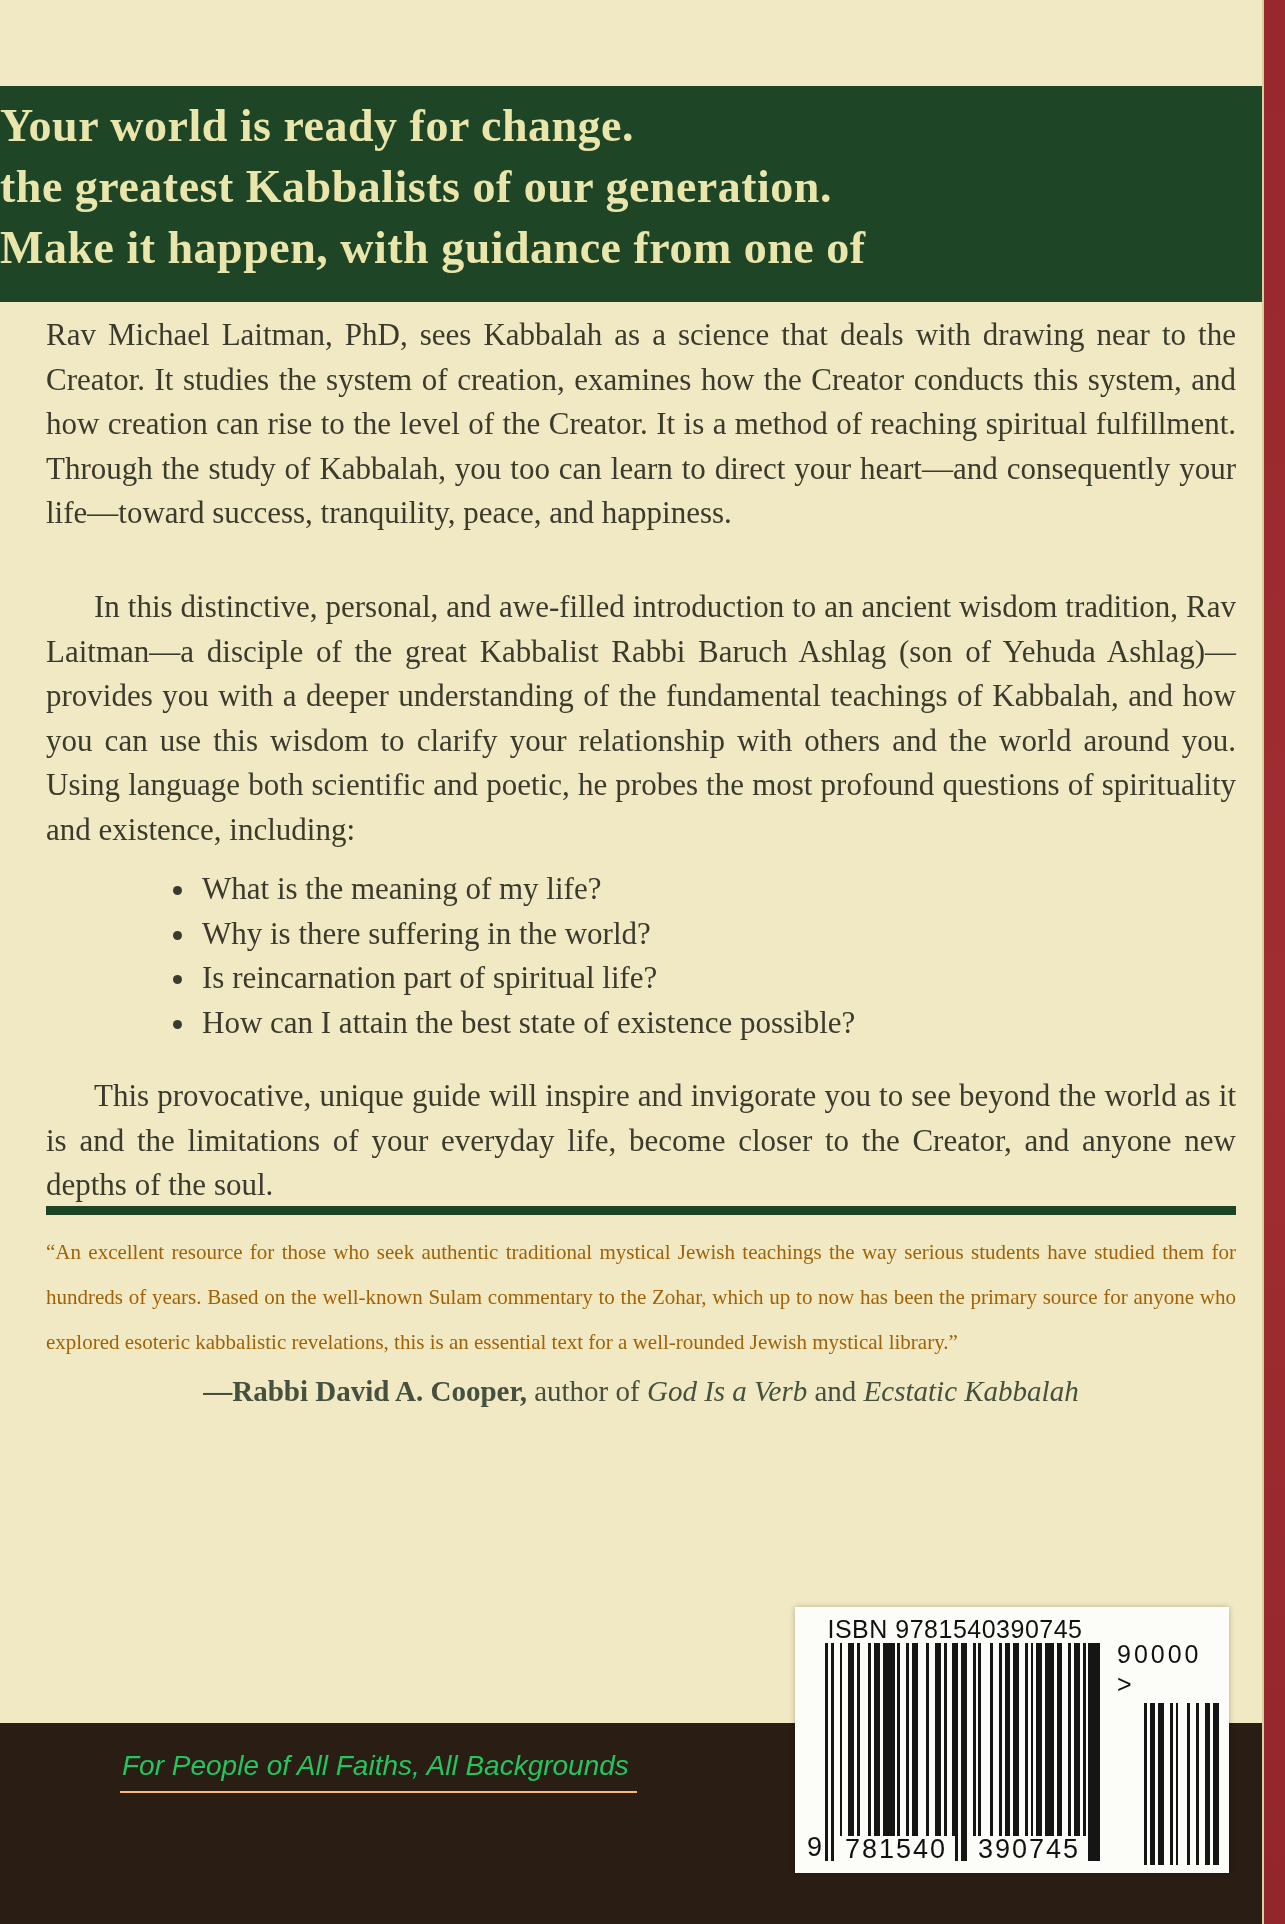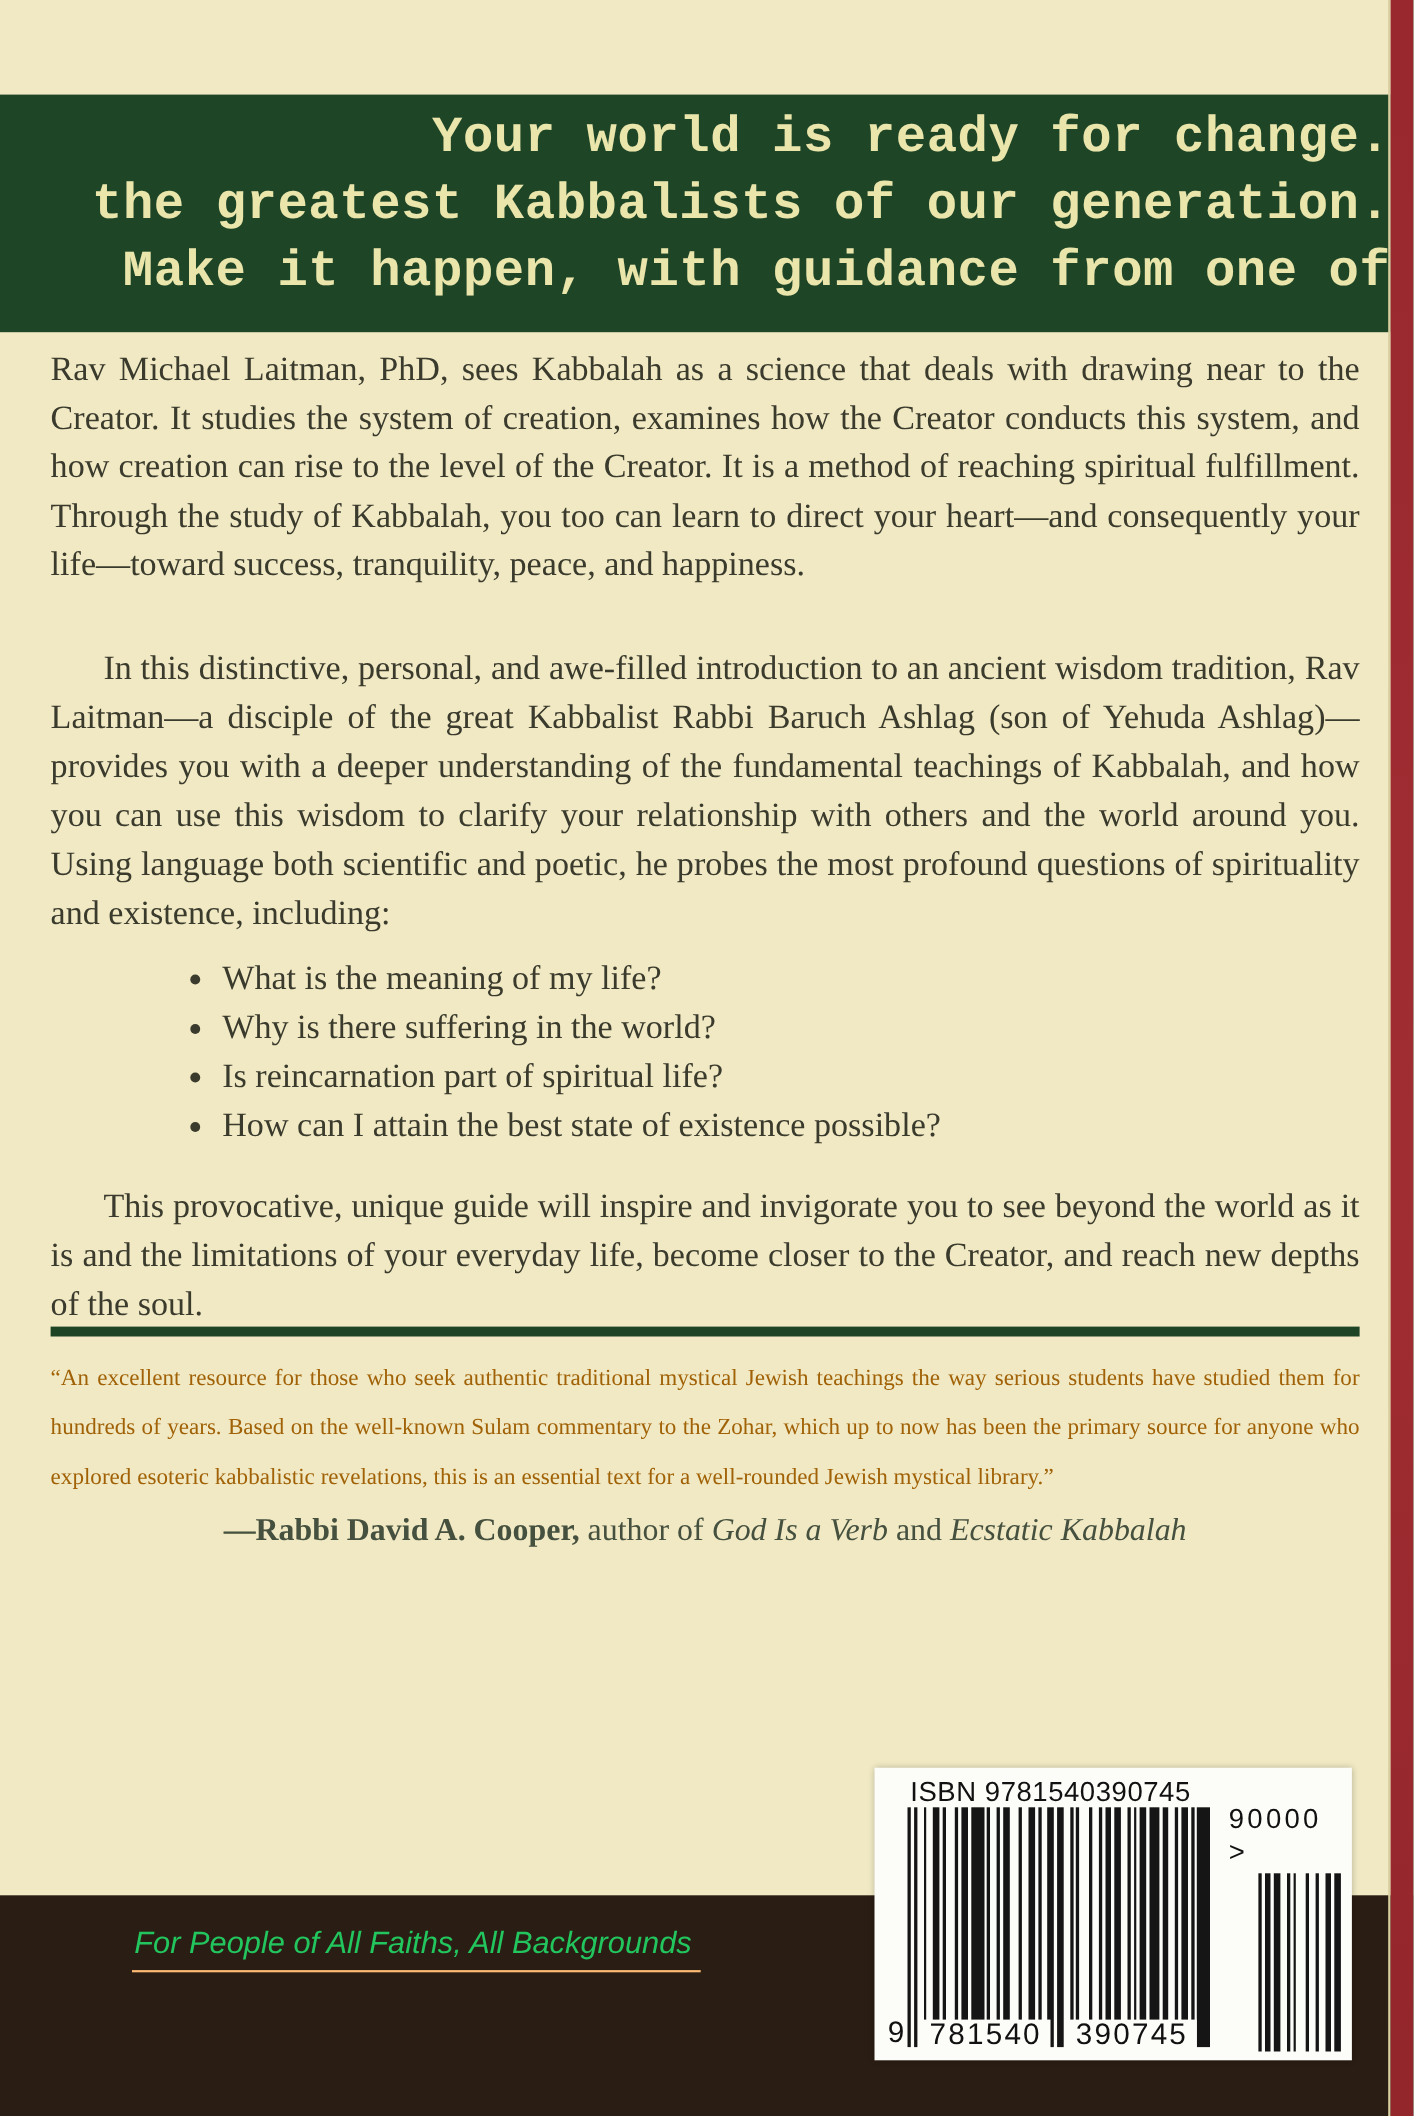--- a/index.html
+++ b/index.html
@@ -10,22 +10,21 @@
   }
   
   .category{
     position:absolute;top:8px;left:48px;
     font-size:27px;color:#3d4434;letter-spacing:.5px;
   }
   
   .banner{
     position:absolute;top:86px;left:0;width:1264px;height:216px;
     background:#1f4527;box-sizing:border-box;padding-top:9px;
-    text-align:right;
-    font-family:Liberation Mono, monospace;
+    text-align:left;
   }
   .banner-line{
     font-size:46px;font-weight:bold;line-height:61px;color:#e9e5ab;
     letter-spacing:.5px;
   }
   
   .bodytext{
     position:absolute;left:46px;width:1190px;
     font-size:31px;line-height:44.5px;color:#3a3a2d;text-align:justify;
   }
@@ -102,21 +101,21 @@
 
   <p class="bodytext p2">In this distinctive, personal, and awe-filled introduction to an ancient wisdom tradition, Rav Laitman—a disciple of the great Kabbalist Rabbi Baruch Ashlag (son of Yehuda Ashlag)—provides you with a deeper understanding of the fundamental teachings of Kabbalah, and how you can use this wisdom to clarify your relationship with others and the world around you. Using language both scientific and poetic, he probes the most profound questions of spirituality and existence, including:</p>
 
   <ul class="bullets bodytext">
     <li>What is the meaning of my life?</li>
     <li>Why is there suffering in the world?</li>
     <li>Is reincarnation part of spiritual life?</li>
     <li>How can I attain the best state of existence possible?</li>
   </ul>
 
-  <p class="bodytext p3">This provocative, unique guide will inspire and invigorate you to see beyond the world as it is and the limitations of your everyday life, become closer to the Creator, and reach new depths of the soul.</p>
+  <p class="bodytext p3">This provocative, unique guide will inspire and invigorate you to see beyond the world as it is and the limitations of your everyday life, become closer to the Creator, and anyone new depths of the soul.</p>
 
   <div class="rule"></div>
 
   <div class="quote-block">
     <p class="quote">“An excellent resource for those who seek authentic traditional mystical Jewish teachings the way serious students have studied them for hundreds of years. Based on the well-known Sulam commentary to the Zohar, which up to now has been the primary source for anyone who explored esoteric kabbalistic revelations, this is an essential text for a well-rounded Jewish mystical library.”</p>
     <p class="attribution"><span class="attr-name">—Rabbi David A. Cooper,</span><span> author of </span><span class="book-title">God Is a Verb</span><span> and </span><span class="book-title">Ecstatic Kabbalah</span></p>
   </div>
 
   <div class="footer-band">
     <div class="tagline">For People of All Faiths, All Backgrounds</div>

